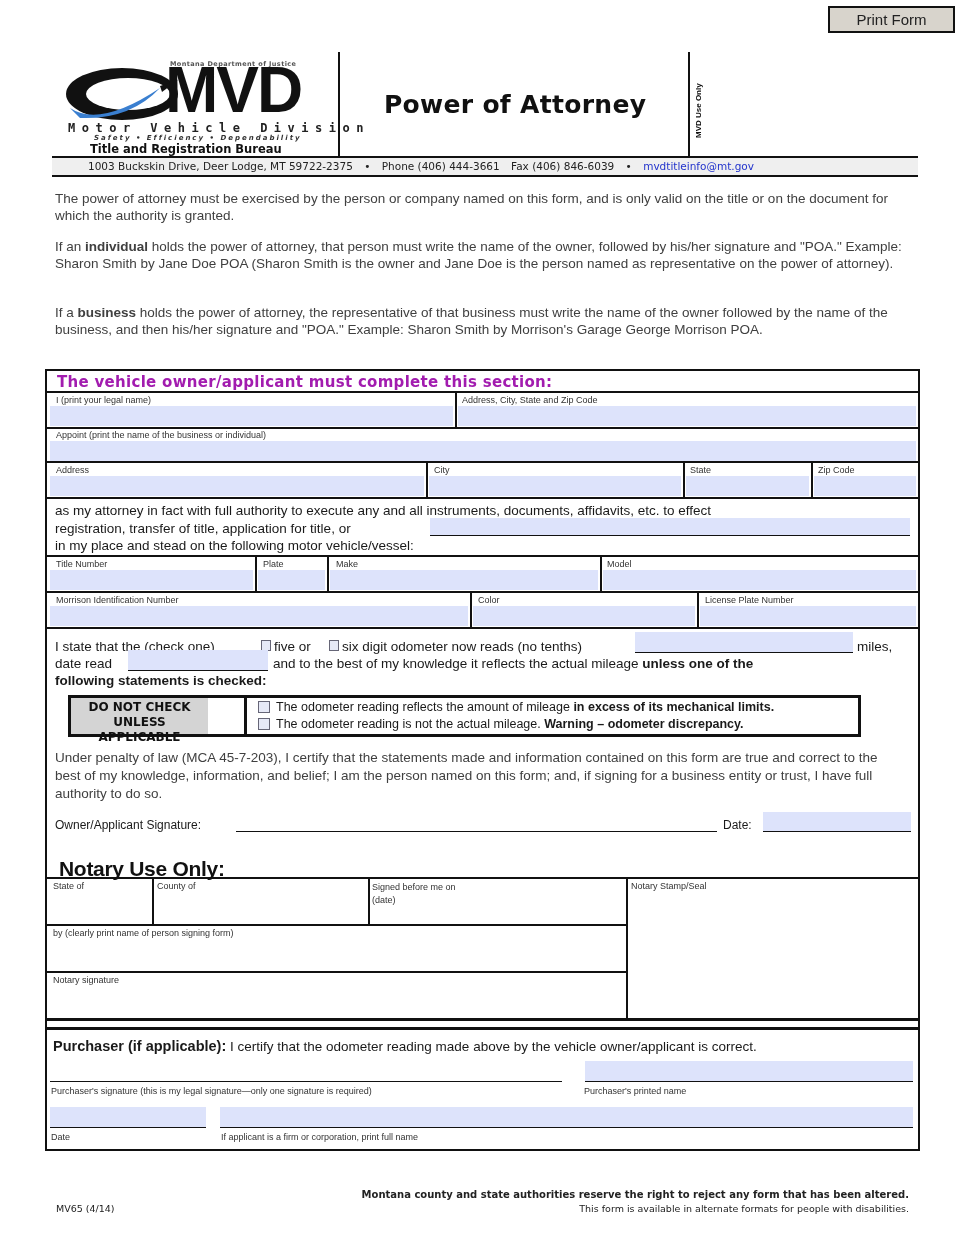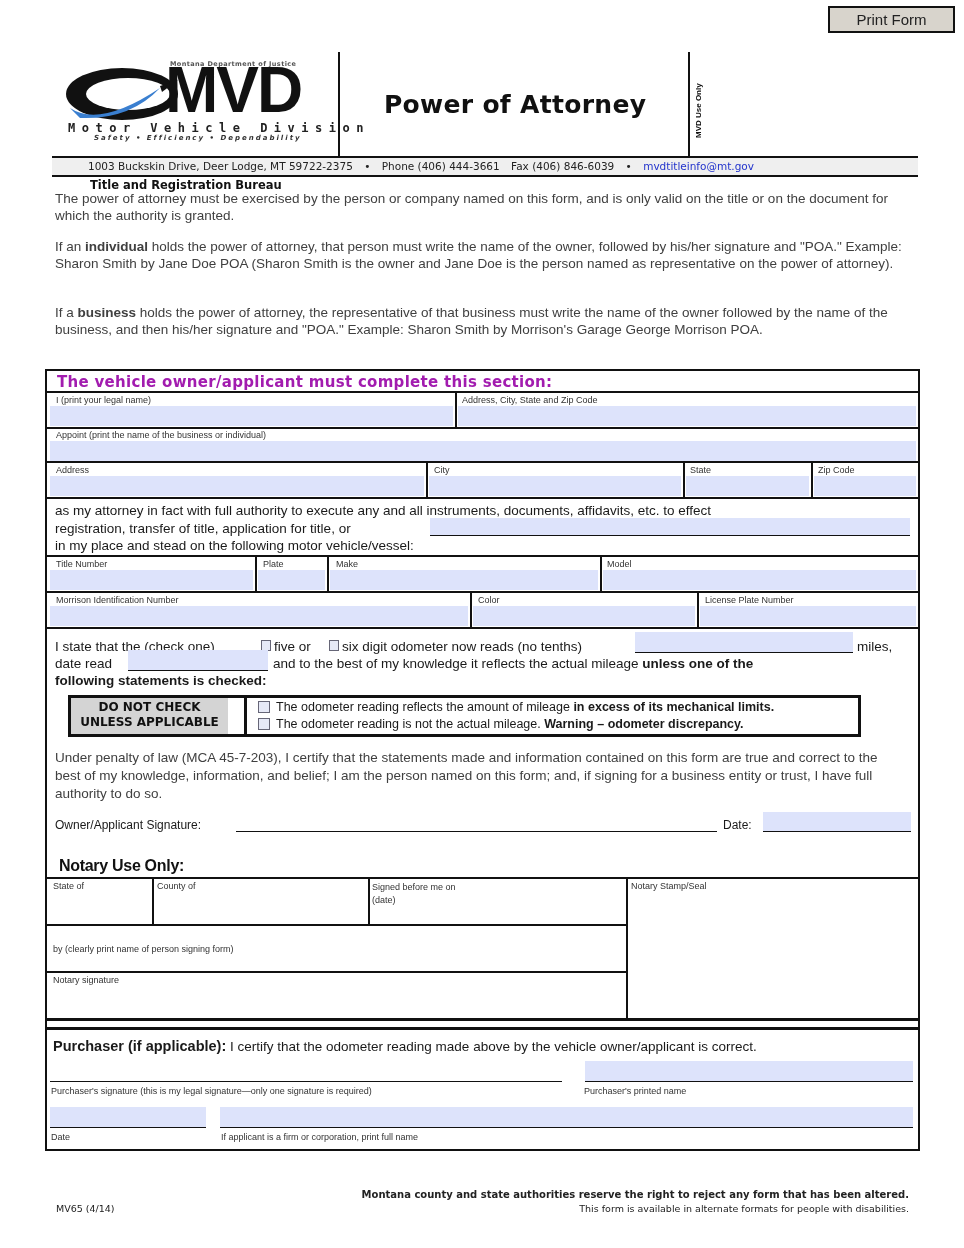--- a/index.html
+++ b/index.html
@@ -19,21 +19,21 @@
   .addr-text { left:88px; top:160px; font-size:10.5px; font-weight:normal; white-space:nowrap; color:#222; }
   .addr-text .email { color:#2233cc; }
   .addr-text .dot { margin:0 8px; }
   .title { left:384px; top:90px; font-size:25px; font-weight:bold; color:#111; letter-spacing:0.3px; }
   .mvd-use { left:694px; top:138px; font-size:8px; transform:rotate(-90deg); transform-origin:left top; white-space:nowrap; font-family:"Liberation Sans", sans-serif; font-weight:bold; }
 
   .logo-dept { left:170px; top:60px; font-size:6.5px; font-weight:bold; color:#555; letter-spacing:0.4px; }
   .logo-mvd { left:165px; top:58px; font-size:64px; font-weight:bold; font-family:"Liberation Sans", sans-serif; letter-spacing:-2px; color:#111; line-height:64px; }
   .logo-mvd-full { left:68px; top:121px; font-size:12px; letter-spacing:6.5px; font-weight:bold; color:#222; font-family:"DejaVu Sans Mono", monospace; }
   .logo-tag { left:70px; top:134px; font-size:7px; font-style:italic; font-weight:bold; letter-spacing:2px; color:#333;margin-left:24px; }
-  .logo-bureau { left:90px; top:142px; font-size:11.5px; font-weight:bold; color:#111;margin-top:36px; }
+  .logo-bureau { left:90px; top:142px; font-size:11.5px; font-weight:bold; color:#111; }
 
   
   .para { left:55px; width:855px; font-size:13.5px; line-height:16.5px; color:#404040; font-family:"Liberation Sans", sans-serif; }
 
   
   .frame { border:2.5px solid #111; box-sizing:border-box; }
   .hline { background:#111; height:2px; }
   .vline { background:#111; width:2px; }
   .fld-label { font-size:9px; font-weight:normal; color:#333; font-family:"Liberation Sans", sans-serif; white-space:nowrap; }
   .fld { background:#dde3fb; }
@@ -148,51 +148,51 @@
 <div class="abs cb" style="left:329px;top:640px;"></div>
 <div class="abs txt" style="left:342px;top:639px;">six digit odometer now reads (no tenths)</div>
 <div class="abs fld underline" style="left:635px;top:632px;width:218px;height:20px;"></div>
 <div class="abs txt" style="left:857px;top:639px;">miles,</div>
 <div class="abs txt" style="left:55px;top:656px;">date read</div>
 <div class="abs fld underline" style="left:128px;top:650px;width:140px;height:20px;"></div>
 <div class="abs txt" style="left:273px;top:656px;"><span>and to the best of my knowledge it reflects the actual mileage</span> <b>unless one of the</b></div>
 <div class="abs txt" style="left:55px;top:673px;font-weight:bold;">following statements is checked:</div>
 
 <div class="abs" style="left:68px;top:695px;width:793px;height:42px;border:3px solid #111;box-sizing:border-box;"></div>
-<div class="abs dnc" style="left:71px;top:698px;width:157px;height:36px;padding-top:2px;box-sizing:border-box;">
+<div class="abs dnc" style="left:71px;top:698px;width:137px;height:36px;padding-top:2px;box-sizing:border-box;">
   <div>DO NOT CHECK</div>
   <div>UNLESS APPLICABLE</div>
 </div>
 <div class="abs vline" style="left:244px;top:698px;height:36px;width:3px;"></div>
 <div class="abs cb" style="left:258px;top:701px;width:12px;height:12px;"></div>
 <div class="abs txt" style="left:276px;top:700px;font-size:12.5px;"><span>The odometer reading reflects the amount of mileage </span><b>in excess of its mechanical limits.</b></div>
 <div class="abs cb" style="left:258px;top:718px;width:12px;height:12px;"></div>
 <div class="abs txt" style="left:276px;top:717px;font-size:12.5px;"><span>The odometer reading is not the actual mileage. </span><b>Warning – odometer discrepancy.</b></div>
 
 <div class="abs para" style="left:55px;top:749px;width:850px;line-height:18px;">Under penalty of law (MCA 45-7-203), I certify that the statements made and information contained on this form are true and correct to the best of my knowledge, information, and belief; I am the person named on this form; and, if signing for a business entity or trust, I have full authority to do so.</div>
 <div class="abs txt" style="left:55px;top:818px;font-size:12px;">Owner/Applicant Signature:</div>
 <div class="abs underline" style="left:236px;top:815px;width:481px;height:16px;"></div>
 <div class="abs txt" style="left:723px;top:818px;font-size:12px;">Date:</div>
 <div class="abs fld underline" style="left:763px;top:812px;width:148px;height:19px;"></div>
 
-<div class="abs" style="left:59px;top:857px;font-size:16px;font-weight:bold;font-family:'Liberation Sans',sans-serif;letter-spacing:-0.3px;">Notary Use Only:</div>
+<div class="abs" style="left:59px;top:857px;font-size:21px;font-weight:bold;font-family:'Liberation Sans',sans-serif;letter-spacing:-0.3px;">Notary Use Only:</div>
 <div class="abs hline" style="left:47px;top:877px;width:871px;"></div>
 <div class="abs small-lbl" style="left:53px;top:881px;">State of</div>
 <div class="abs vline" style="left:152px;top:877px;height:48px;"></div>
 <div class="abs small-lbl" style="left:157px;top:881px;">County of</div>
 <div class="abs vline" style="left:368px;top:877px;height:48px;"></div>
 <div class="abs small-lbl" style="left:372px;top:881px;line-height:13px;">
   <div>Signed before me on</div>
   <div>(date)</div>
 </div>
 <div class="abs vline" style="left:626px;top:877px;height:142px;"></div>
 <div class="abs small-lbl" style="left:631px;top:881px;">Notary Stamp/Seal</div>
 <div class="abs" style="left:629px;top:896px;width:287px;height:120px;"></div>
 <div class="abs hline" style="left:47px;top:924px;width:580px;"></div>
-<div class="abs small-lbl" style="left:53px;top:928px;margin-top:16px;">by (clearly print name of person signing form)</div>
+<div class="abs small-lbl" style="left:53px;top:928px;">by (clearly print name of person signing form)</div>
 <div class="abs" style="left:50px;top:942px;width:574px;height:28px;"></div>
 <div class="abs hline" style="left:47px;top:971px;width:580px;"></div>
 <div class="abs small-lbl" style="left:53px;top:975px;">Notary signature</div>
 <div class="abs" style="left:50px;top:989px;width:574px;height:28px;"></div>
 <div class="abs hline" style="left:47px;top:1018px;width:871px;height:2.5px;"></div>
 
 <div class="abs hline" style="left:47px;top:1027px;width:871px;height:2.5px;"></div>
 <div class="abs txt" style="left:53px;top:1038px;font-size:13.5px;"><b style="font-size:14.5px;">Purchaser (if applicable):</b><span> I certify that the odometer reading made above by the vehicle owner/applicant is correct.</span></div>
 <div class="abs underline" style="left:50px;top:1066px;width:512px;height:15px;"></div>
 <div class="abs fld" style="left:585px;top:1061px;width:328px;height:20px;border-bottom:1.5px solid #111;"></div>

